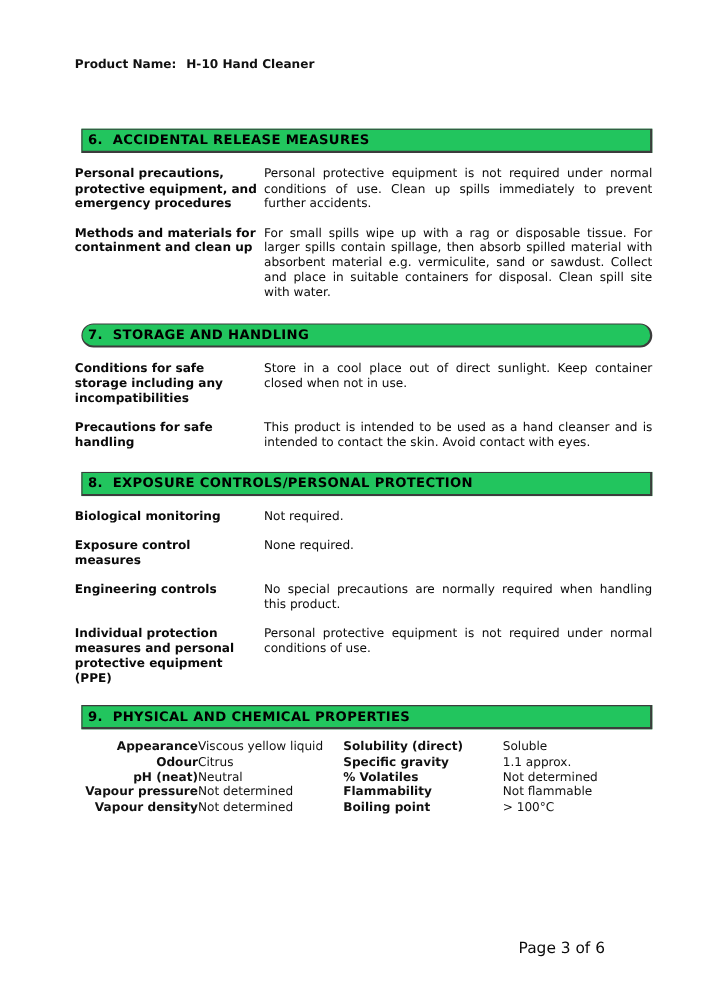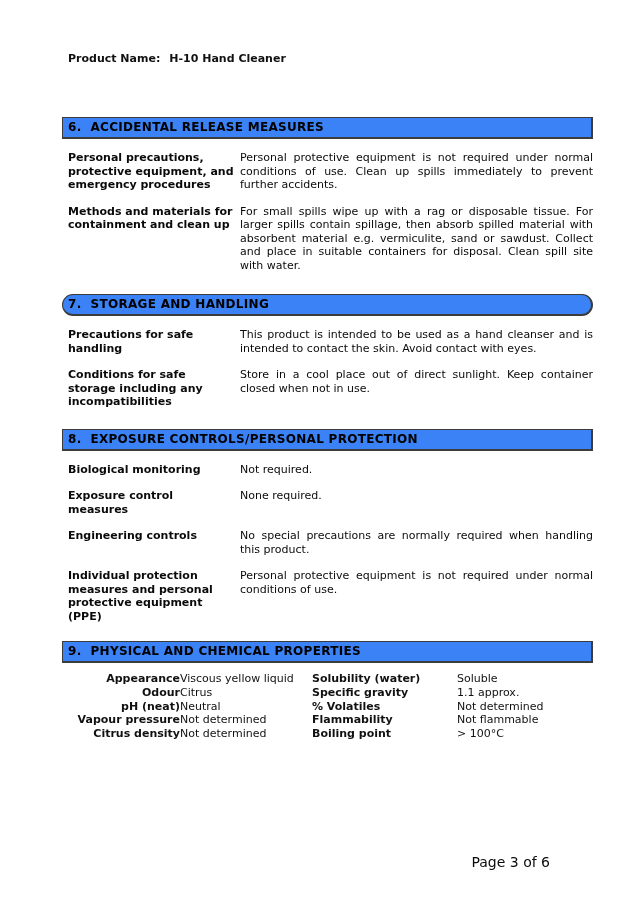--- a/index.html
+++ b/index.html
@@ -23,30 +23,31 @@
   .doc-header {
     margin-top: 52px;
     padding-left: 6px;
     font-weight: bold;
     font-size: 11px;
     line-height: 14px;
     white-space: pre;
   }
   .doc-header .name { margin-left: 9px; }
   .section-bar {
-    background: #3b82f6;
+    background: #22c55e;
     border: 1px solid #3c3c3c;
     border-right-width: 2px;
     border-bottom-width: 2px;
     padding: 2px 5px 3px 5px;
     font-weight: bold;
     font-size: 12px;
     line-height: 14px;
     letter-spacing: 0.3px;
     color: #000000;
+    margin-left: 12px;
   }
   .bar-text { white-space: pre; }
   .bar-6 { margin-top: 51px; }
   .bar-7 { margin-top: 22px; border-radius: 11px; }
   .bar-8 { margin-top: 20px; }
   .bar-9 { margin-top: 18px; }
   .rows { margin-top: 12px; }
   .row {
     display: flex;
     padding-left: 6px;
@@ -107,29 +108,29 @@
 containment and clean up</div>
         <div class="value">For small spills wipe up with a rag or disposable tissue.  For larger spills contain spillage, then absorb spilled material with absorbent material e.g. vermiculite, sand or sawdust.  Collect and place in suitable containers for disposal.  Clean spill site with water.</div>
       </div>
     </div>
 
     <div class="section-bar bar-7">
       <span class="bar-text">7.  STORAGE AND HANDLING</span>
     </div>
     <div class="rows">
       <div class="row">
-        <div class="label">Precautions for safe
-handling</div>
-        <div class="value">This product is intended to be used as a hand cleanser and is intended to contact the skin.  Avoid contact with eyes.</div>
-      </div>
-      <div class="row">
         <div class="label">Conditions for safe
 storage including any
 incompatibilities</div>
         <div class="value">Store in a cool place out of direct sunlight. Keep container closed when not in use.</div>
+      </div>
+      <div class="row">
+        <div class="label">Precautions for safe
+handling</div>
+        <div class="value">This product is intended to be used as a hand cleanser and is intended to contact the skin.  Avoid contact with eyes.</div>
       </div>
     </div>
 
     <div class="section-bar bar-8">
       <span class="bar-text">8.  EXPOSURE CONTROLS/PERSONAL PROTECTION</span>
     </div>
     <div class="rows">
       <div class="row">
         <div class="label">Biological monitoring</div>
         <div class="value">Not required.</div>
@@ -152,21 +153,21 @@
       </div>
     </div>
 
     <div class="section-bar bar-9">
       <span class="bar-text">9.  PHYSICAL AND CHEMICAL PROPERTIES</span>
     </div>
     <div class="props">
       <div class="prow">
         <div class="pl1">Appearance</div>
         <div class="pv1">Viscous yellow liquid</div>
-        <div class="pl2">Solubility (water)</div>
+        <div class="pl2">Solubility (direct)</div>
         <div class="pv2">Soluble</div>
       </div>
       <div class="prow">
         <div class="pl1">Odour</div>
         <div class="pv1">Citrus</div>
         <div class="pl2">Specific gravity</div>
         <div class="pv2">1.1 approx.</div>
       </div>
       <div class="prow">
         <div class="pl1">pH (neat)</div>
@@ -174,21 +175,21 @@
         <div class="pl2">% Volatiles</div>
         <div class="pv2">Not determined</div>
       </div>
       <div class="prow">
         <div class="pl1">Vapour pressure</div>
         <div class="pv1">Not determined</div>
         <div class="pl2">Flammability</div>
         <div class="pv2">Not flammable</div>
       </div>
       <div class="prow">
-        <div class="pl1">Citrus density</div>
+        <div class="pl1">Vapour density</div>
         <div class="pv1">Not determined</div>
         <div class="pl2">Boiling point</div>
         <div class="pv2">&gt; 100°C</div>
       </div>
     </div>
 
   </div>
 
   <div class="footer">Page 3 of 6</div>
 </div>

